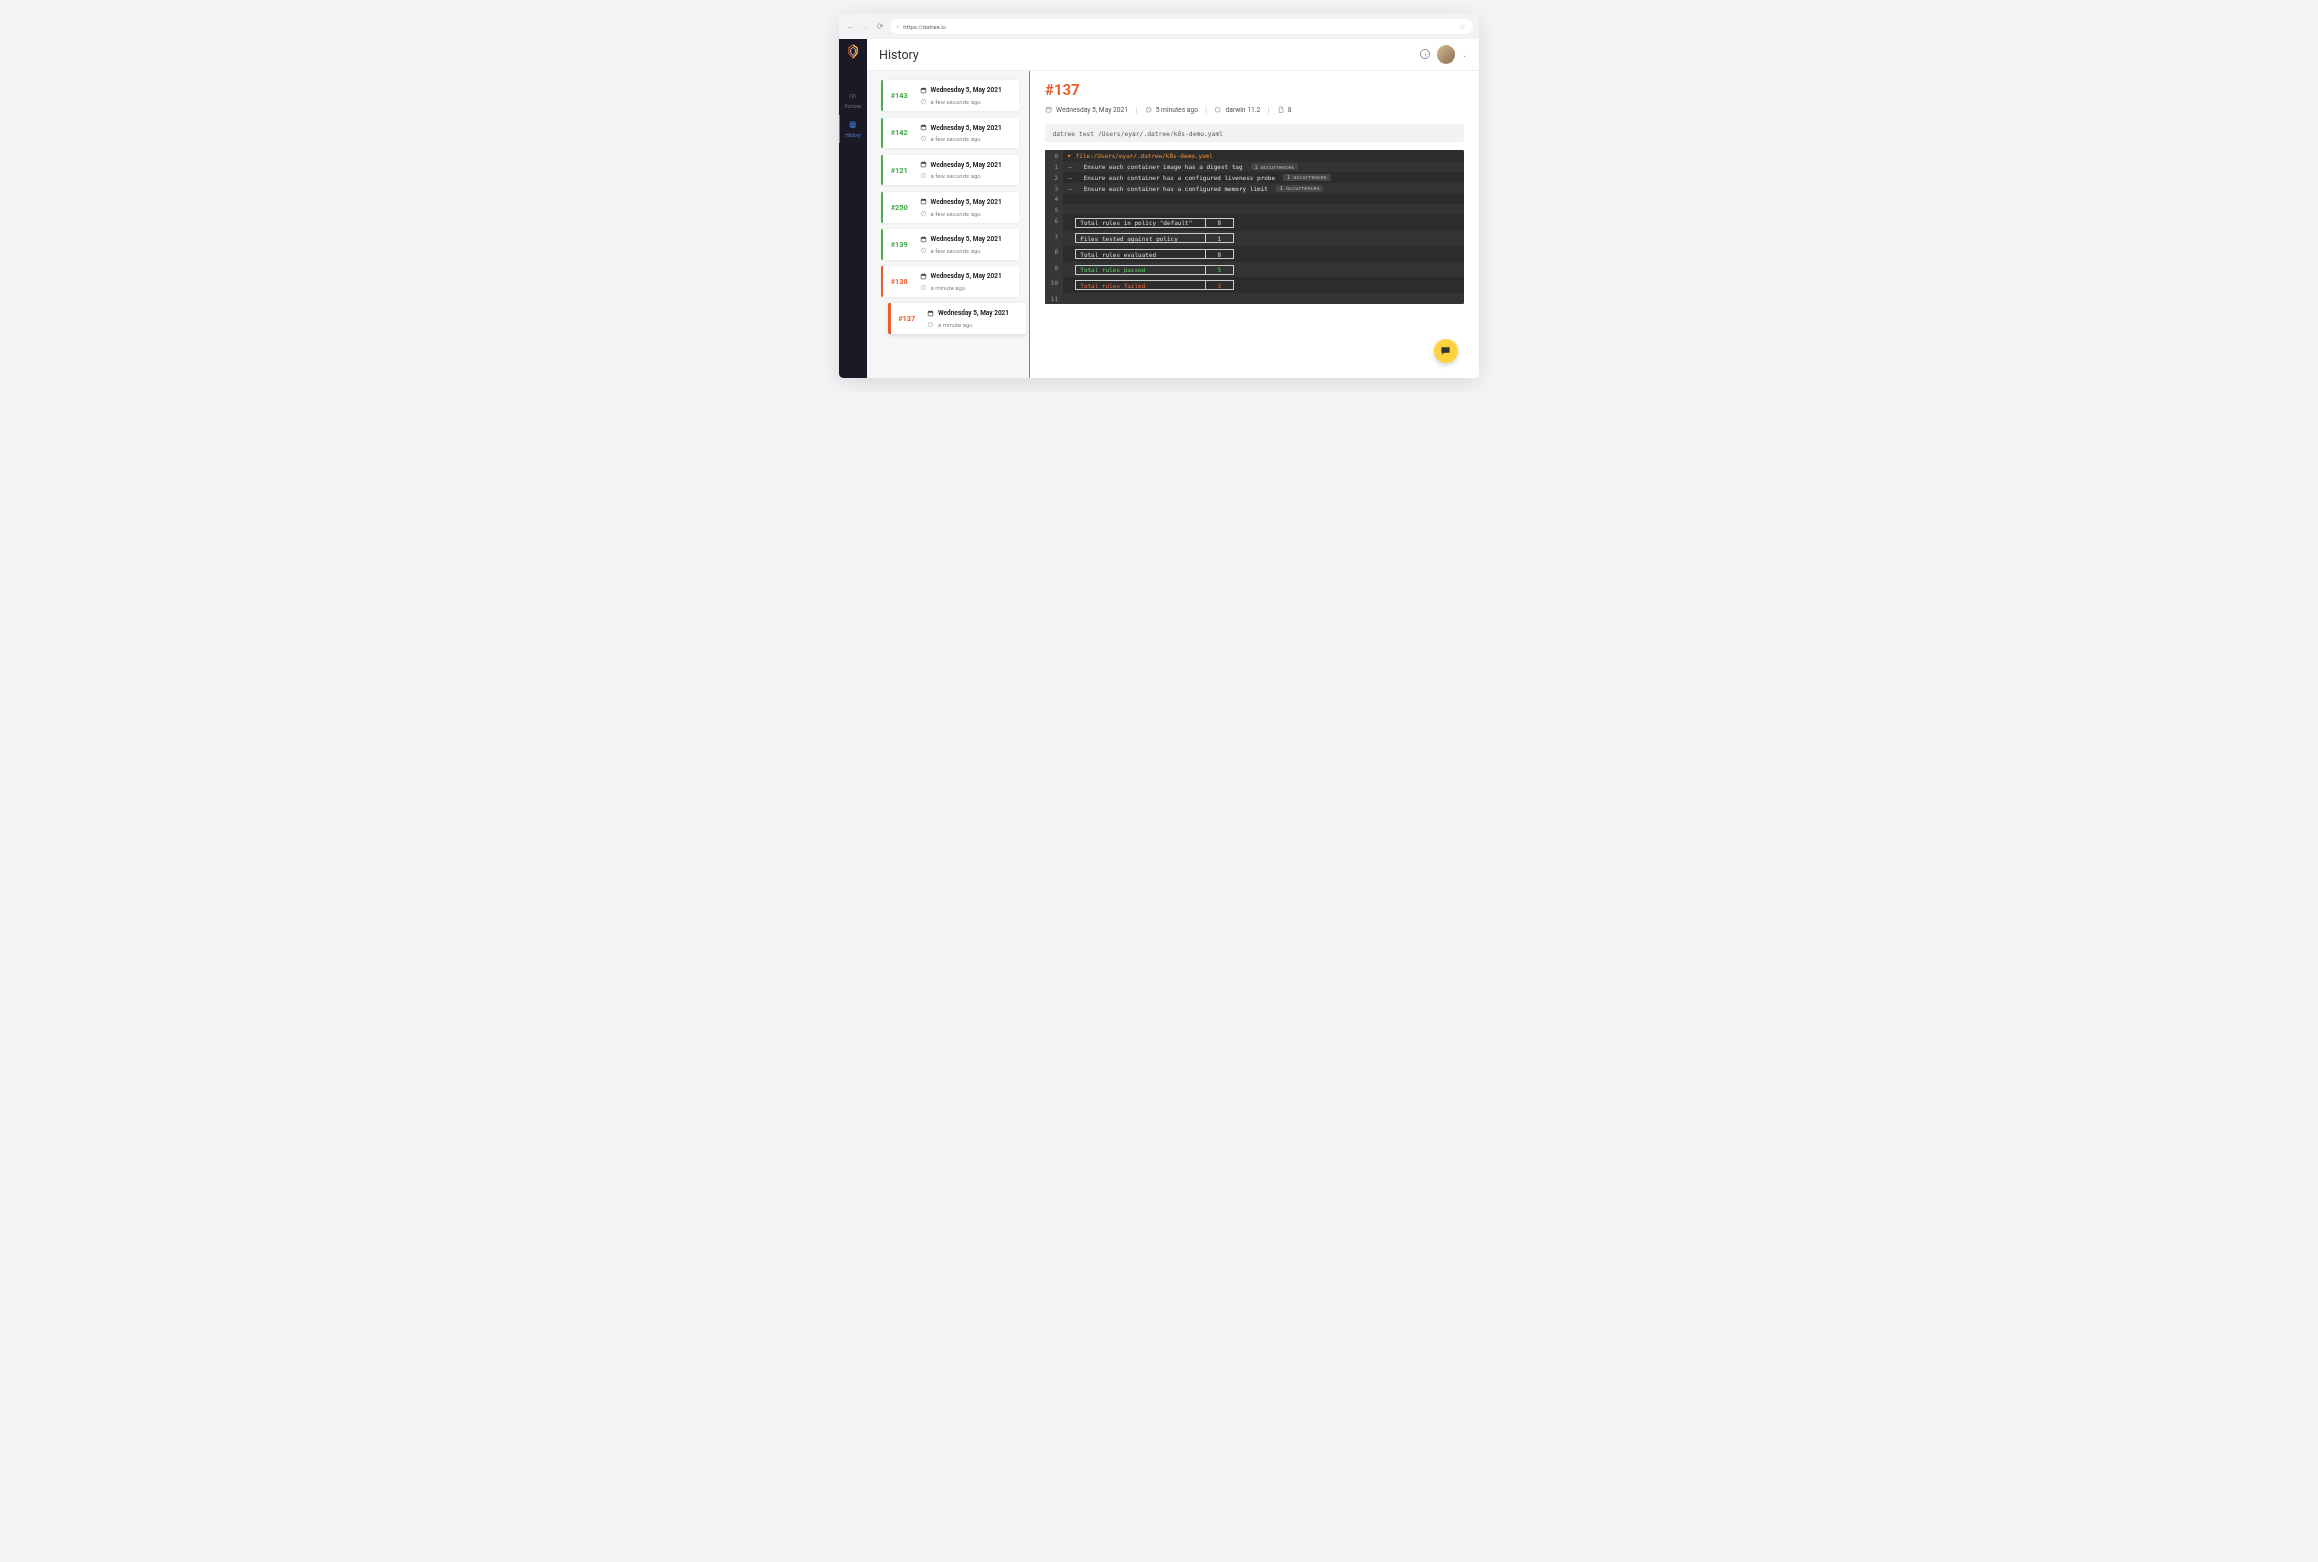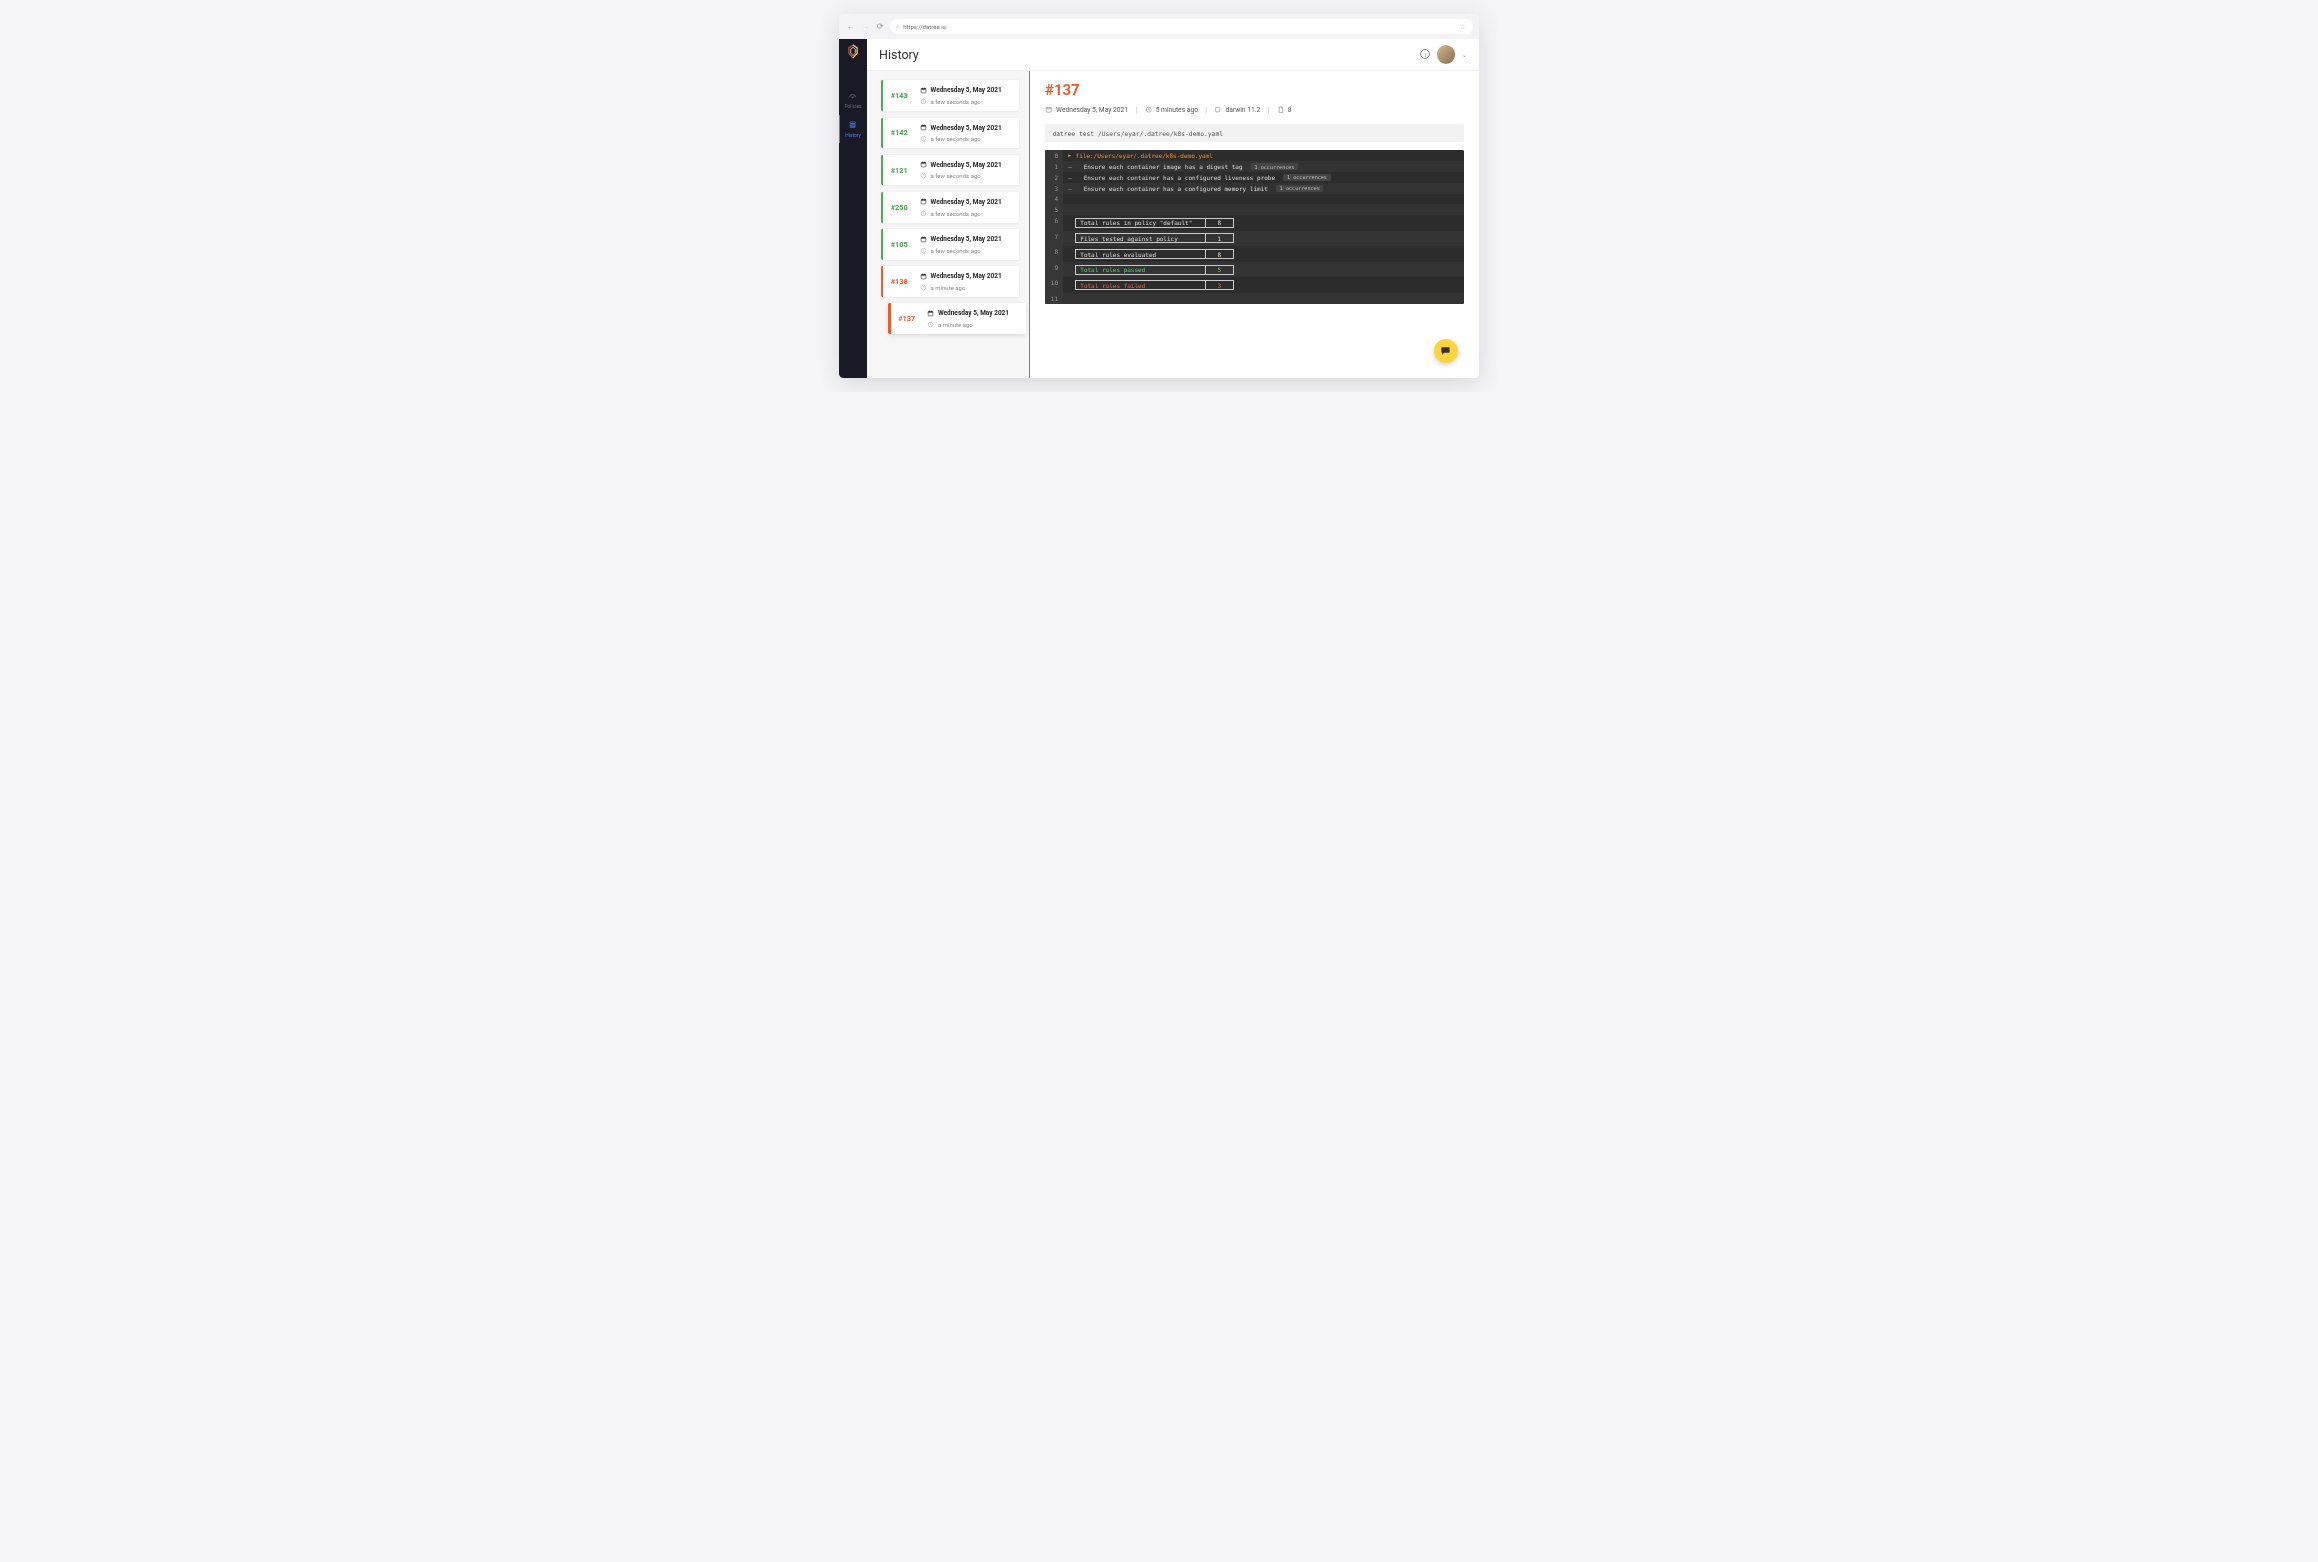--- a/index.html
+++ b/index.html
@@ -430,21 +430,21 @@
                   <svg width="7" height="7" viewBox="0 0 24 24" fill="none" stroke="#aaa" stroke-width="2">
                     <circle cx="12" cy="12" r="8"></circle>
                     <path d="M12 8v4l3 2"></path>
                   </svg>
                   <span>a few seconds ago</span>
                 </div>
               </div>
             </div>
             <div class="run-card">
               <div class="card-stripe stripe-green"></div>
-              <div class="run-id-box id-green">#105</div>
+              <div class="run-id-box id-green">#139</div>
               <div class="run-body">
                 <div class="run-date-row">
                   <svg width="7" height="7" viewBox="0 0 24 24" fill="#222">
                     <rect x="4" y="5" width="16" height="15" rx="2" fill="none" stroke="#222" stroke-width="2"></rect>
                     <rect x="4" y="5" width="16" height="4" fill="#222"></rect>
                     <rect x="7" y="2" width="2" height="5" fill="#222"></rect>
                     <rect x="15" y="2" width="2" height="5" fill="#222"></rect>
                   </svg>
                   <span>Wednesday 5, May 2021</span>
                 </div>

